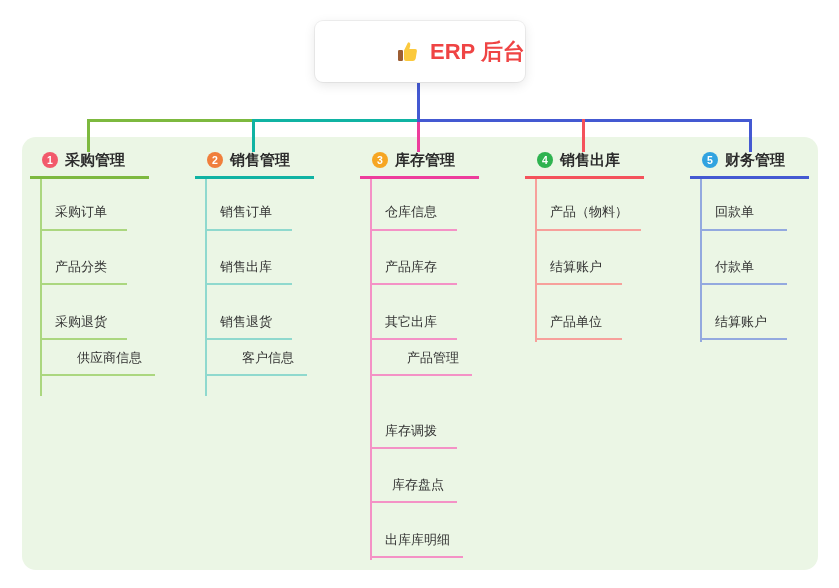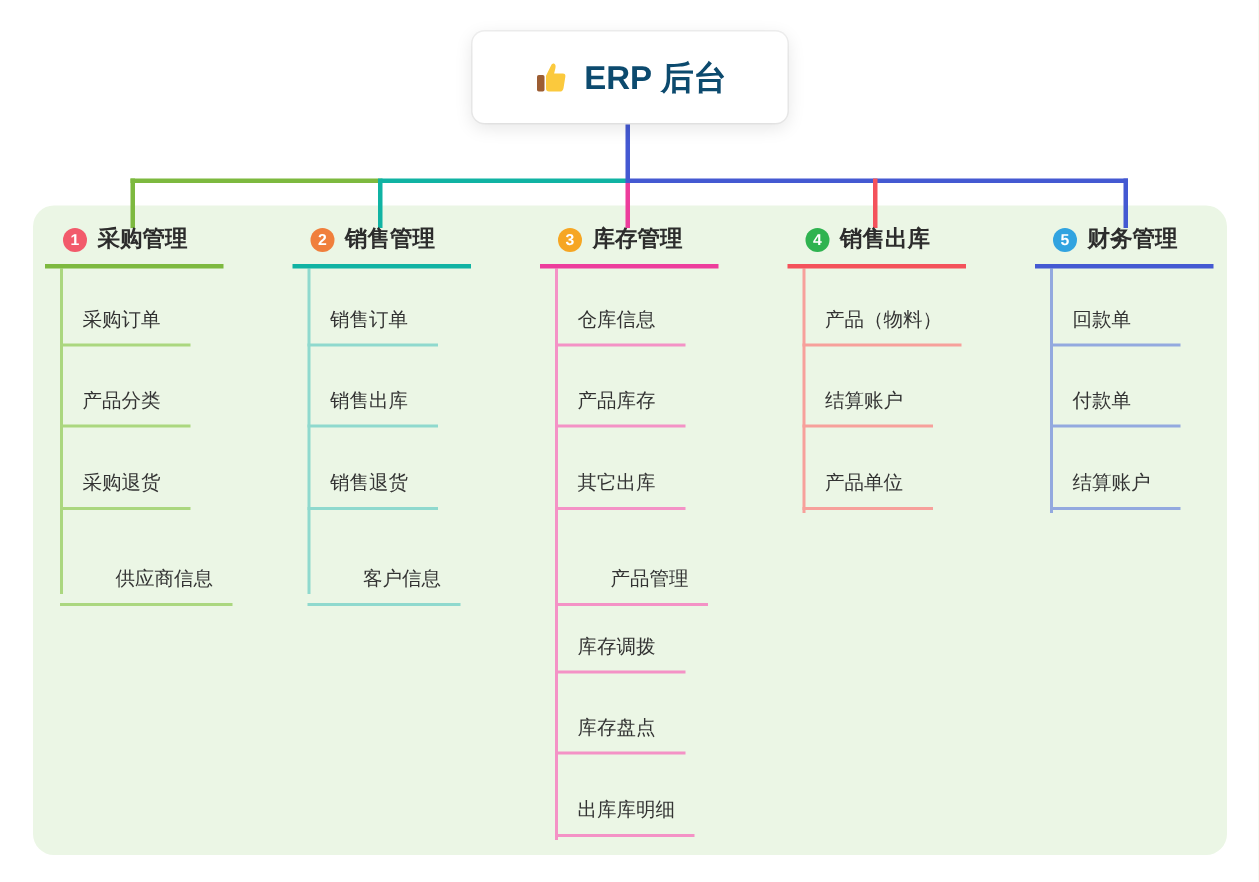--- a/index.html
+++ b/index.html
@@ -15,22 +15,22 @@
   .panel {
     position:absolute; left:22px; top:137px; width:796px; height:433px;
     background:#ebf6e5; border-radius:14px;
   }
 
   
   .root-card {
     position:absolute; left:315px; top:21px; width:210px; height:61px;
     background:#ffffff; border-radius:8px;
     box-shadow:0 3px 12px rgba(0,0,0,.10), 0 0 0 1px #f2f2f2;
-    display:flex; align-items:center; justify-content:center; gap:10px;
-    font-size:22px; font-weight:600; color:#0c4a6e;
+    display:flex; align-items:center; justify-content:flex-end; gap:10px;
+    font-size:22px; font-weight:600; color:#ef4444;
     z-index:5;
   }
   .root-card .icon { width:24px; height:24px; display:inline-flex; }
 
   
   .hline { position:absolute; top:119px; height:3px; z-index:1; }
   .seg1 { left:87px;  width:167px; background:#7db93f; }
   .seg2 { left:254px; width:164px; background:#10b3a3; }
   .seg3 { left:418px; width:334px; background:#4459d2; }
   .root-vline { position:absolute; left:417px; top:82px; width:3px; height:40px; background:#4459d2; z-index:2; }
@@ -78,22 +78,22 @@
   .vh-3 { height:163px; }
 
   .child {
     position:absolute; left:calc(var(--x) + 10px);
     min-width:87px; width:max-content;
     padding:0 13px 7px 15px;
     border-bottom:2px solid var(--light);
     font-size:13px; line-height:18px; color:#333;
     white-space:nowrap; z-index:3;
   }
-  .r0 { top:204px; } .r1 { top:258px; } .r2 { top:313px; }
-  .r3 { top:377px;padding-left:37px; } .r4 { top:422px; } .r5 { top:476px; } .r6 { top:531px;text-align:center; }
+  .r0 { top:204px;font-family:Liberation Mono, monospace; } .r1 { top:258px; } .r2 { top:313px; }
+  .r3 { top:349px;padding-left:37px; } .r4 { top:422px; } .r5 { top:476px;text-align:right; } .r6 { top:531px;text-align:center; }
 </style>
 </head>
 <body>
 
 <div class="panel"></div>
 
 <div class="root-vline"></div>
 <div class="hline seg1"></div>
 <div class="hline seg2"></div>
 <div class="hline seg3"></div>

